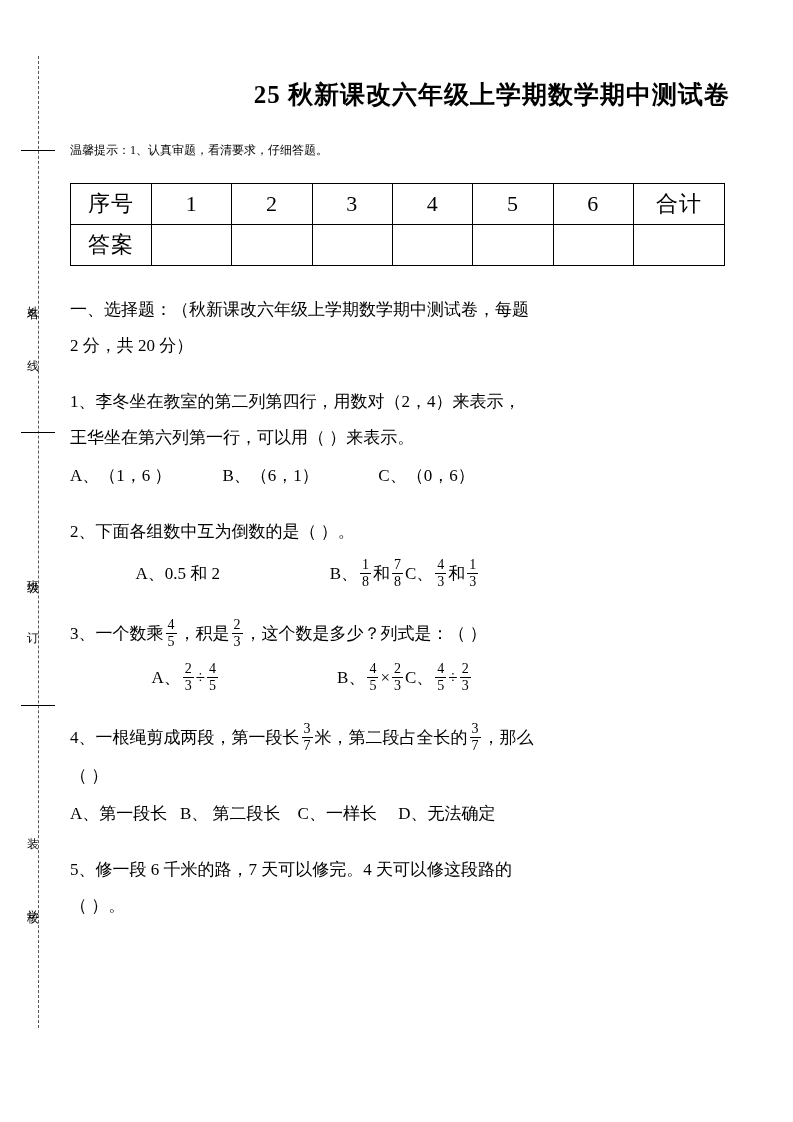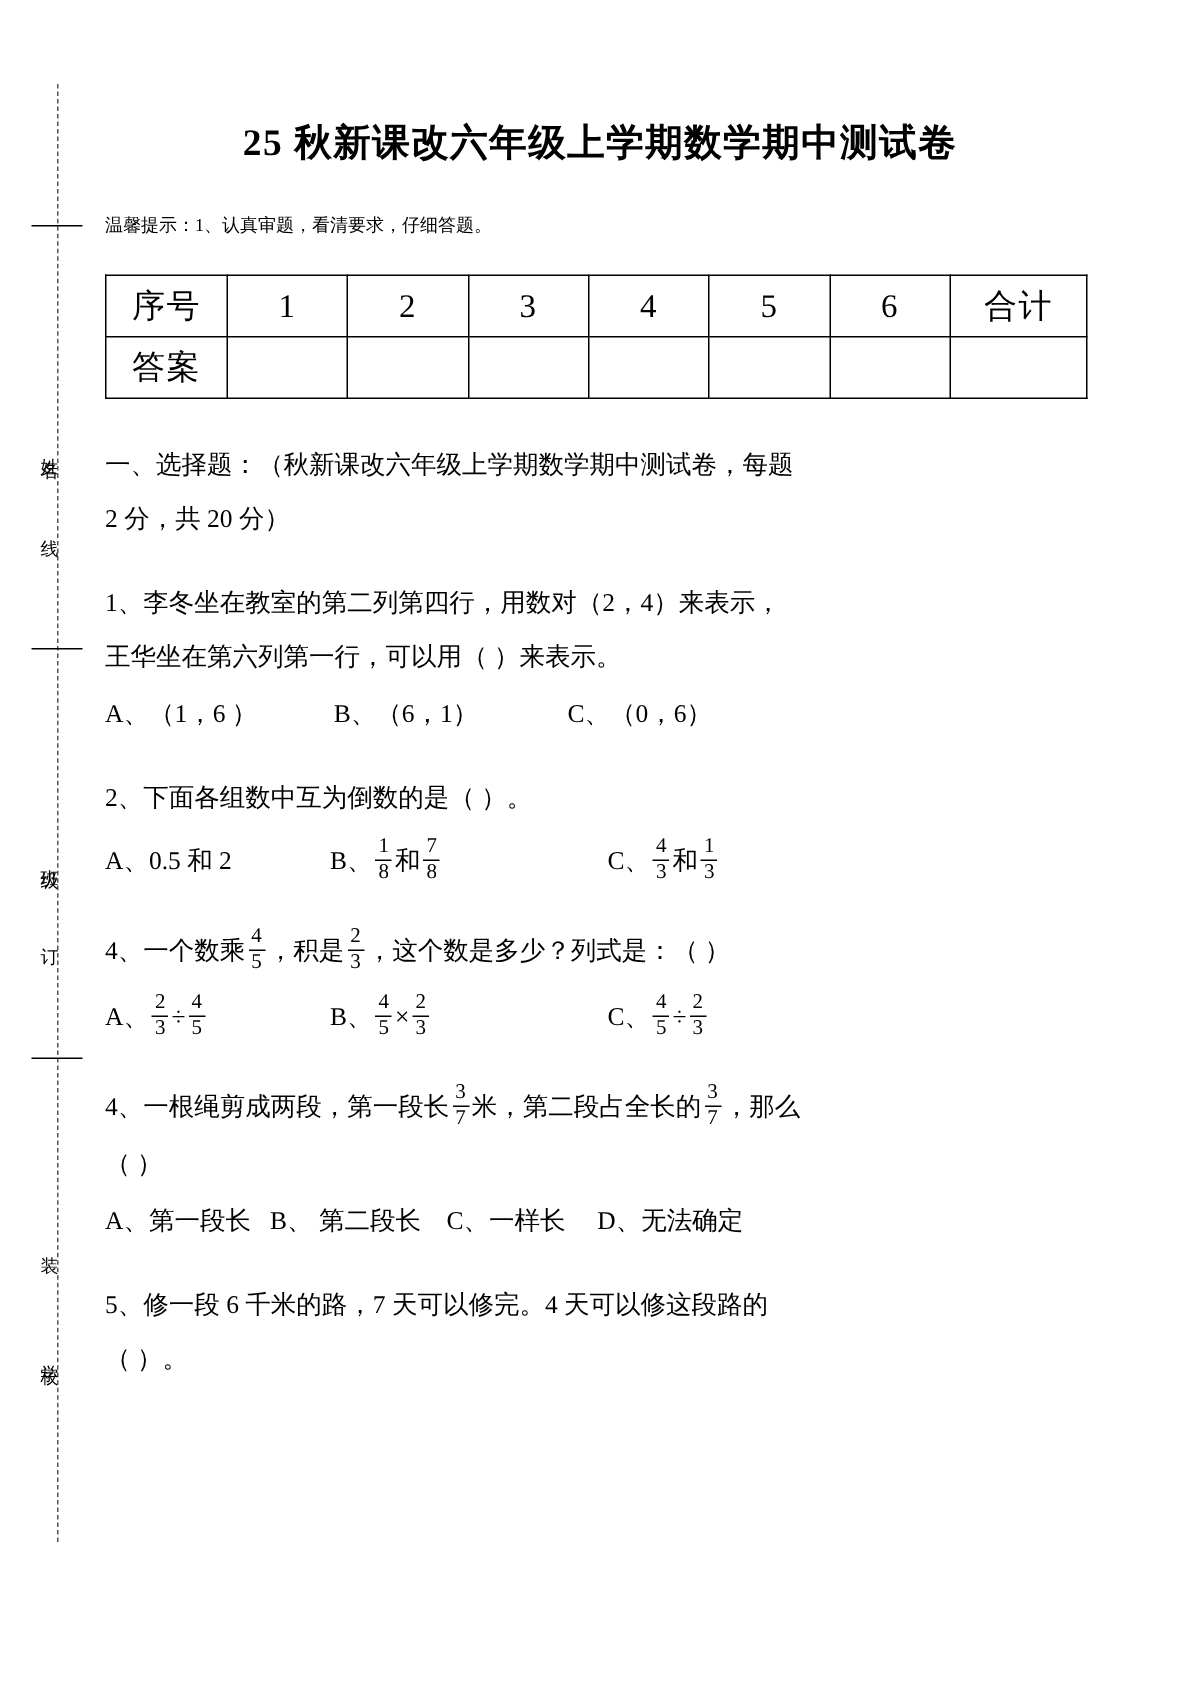--- a/index.html
+++ b/index.html
@@ -53,21 +53,21 @@
     position: absolute;
     left: 70px;
     top: 0;
     width: 660px;
     height: 1122px;
   }
 
   h1.title {
     font-size: 25px;
     font-weight: bold;
-    text-align: center;
+    text-align: right;
     margin: 78px 0 0 0;
     letter-spacing: 1px;
     font-family: "Liberation Serif", serif;
   }
 
   .tips {
     margin-top: 22px;
     font-size: 12px;
     line-height: 34px;
   }
@@ -114,20 +114,21 @@
   }
   .opts-flex {
     display: flex;
     font-size: 17px;
     line-height: 40px;
     margin-top: 4px;
   }
   .opt {
     display: flex;
     align-items: center;
+    justify-content: flex-end;
   }
   .sp-a { width: 150px; }
   .sp-b { width: 185px; }
 
   
   .frac {
     display: inline-flex;
     flex-direction: column;
     align-items: center;
     justify-content: center;
@@ -237,21 +238,21 @@
         <span class="frac">
           <span class="num">1</span>
           <span class="den">3</span>
         </span>
       </div>
     </div>
   </div>
 
   <div class="q">
     <div class="opts-flex">
-      <span>4、一个数乘</span>
+      <span>3、一个数乘</span>
       <span class="frac">
         <span class="num">4</span>
         <span class="den">5</span>
       </span>
       <span>，积是</span>
       <span class="frac">
         <span class="num">2</span>
         <span class="den">3</span>
       </span>
       <span>，这个数是多少？列式是：（         ）</span>

